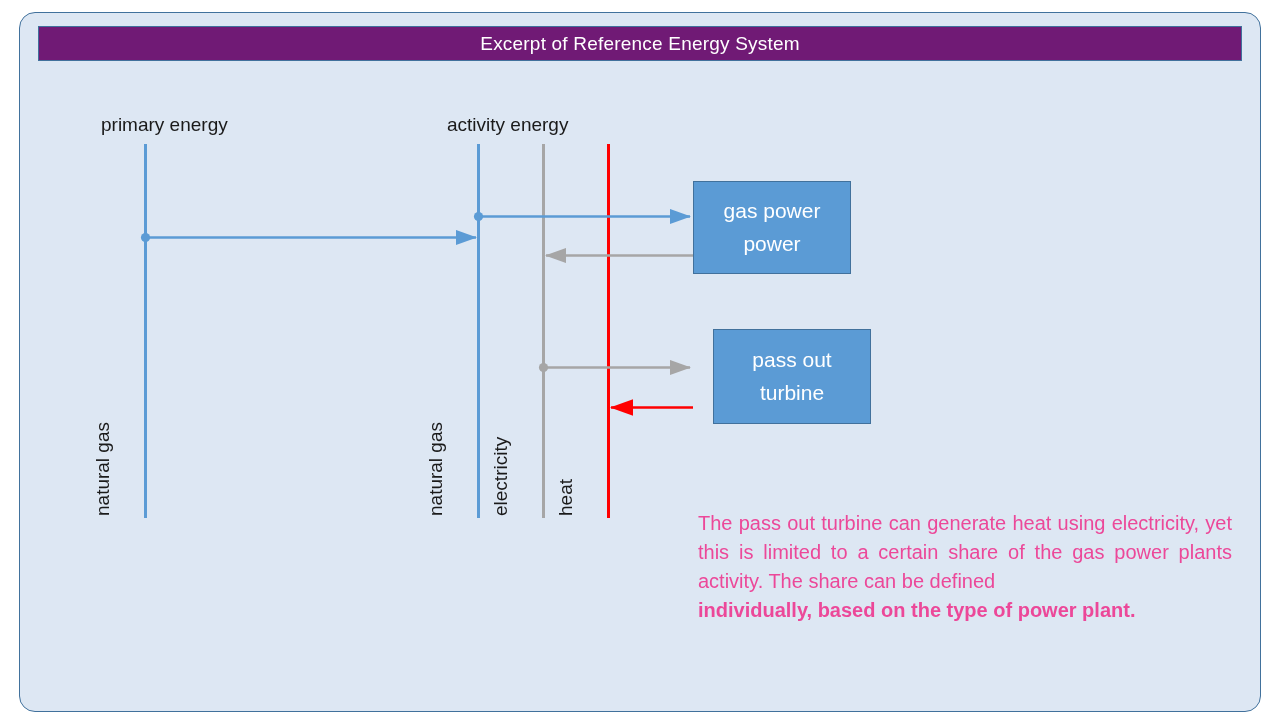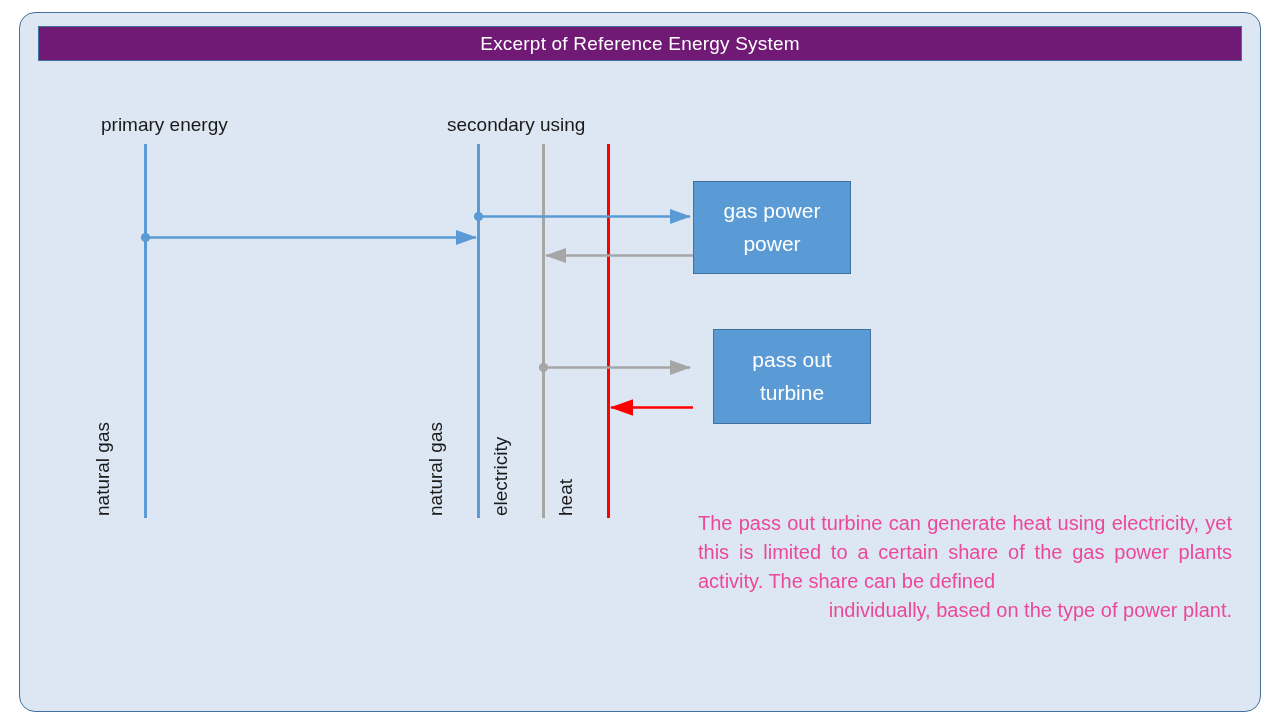--- a/index.html
+++ b/index.html
@@ -113,21 +113,21 @@
   .description {
     position: absolute;
     left: 698px;
     top: 509px;
     width: 534px;
     font-size: 20px;
     line-height: 29px;
     color: #ec4899;
     text-align: justify;
   }
-  .description .last-line { text-align: right; }
+  .description .last-line { text-align: left; font-weight: bold; }
 </style>
 </head>
 <body>
 
 <div id="slide">
 
   <div class="panel"></div>
 
   <div class="title-bar">
     <span class="title-text">Excerpt of Reference Energy System</span>
@@ -159,21 +159,21 @@
 
     <line x1="693" y1="255.5" x2="546" y2="255.5" stroke="#a6a6a6" stroke-width="2.4" marker-end="url(#arrow-gray)"></line>
 
     <line x1="543.5" y1="367.5" x2="690" y2="367.5" stroke="#a6a6a6" stroke-width="2.4" marker-end="url(#arrow-gray)"></line>
     <circle cx="543.5" cy="367.5" r="4.6" fill="#a6a6a6"></circle>
 
     <line x1="693" y1="407.5" x2="611" y2="407.5" stroke="#ff0000" stroke-width="2.6" marker-end="url(#arrow-red)"></line>
   </svg>
 
   <div class="group-label primary">primary energy</div>
-  <div class="group-label secondary">secondary using</div>
+  <div class="group-label secondary">activity energy</div>
 
   <div class="carrier-label c1">natural gas</div>
   <div class="carrier-label c2">natural gas</div>
   <div class="carrier-label c3">electricity</div>
   <div class="carrier-label c4">heat</div>
 
   <div class="proc-box gas-power-plant">
     <span>
       <span>gas power</span><br>
       <span>power</span>

